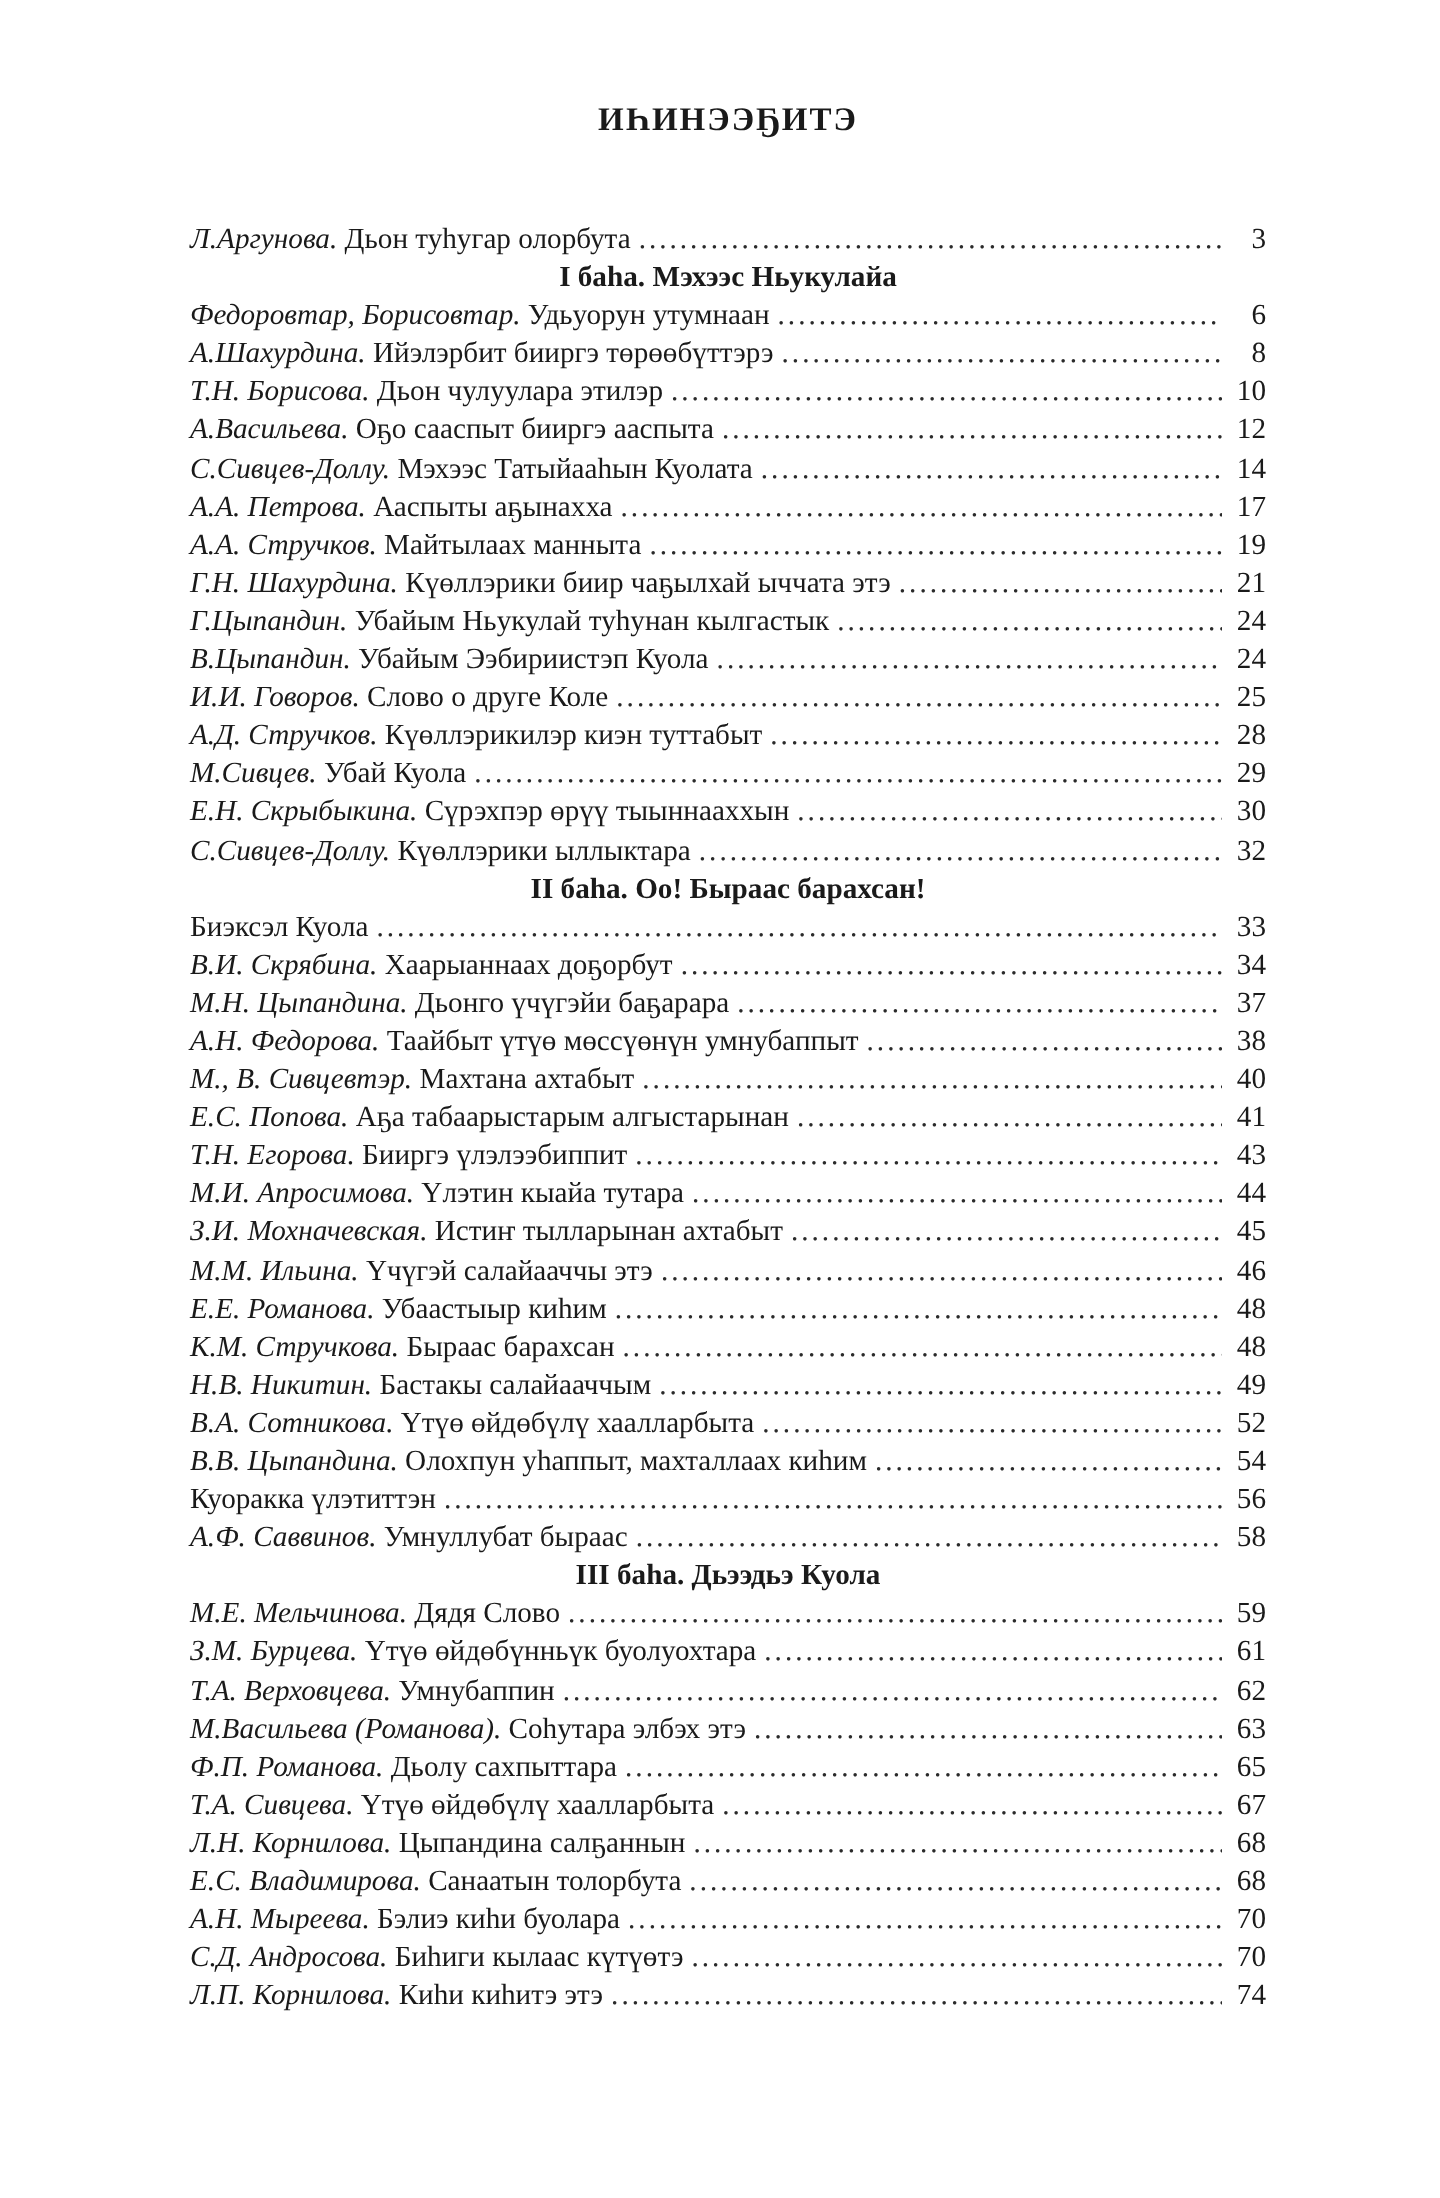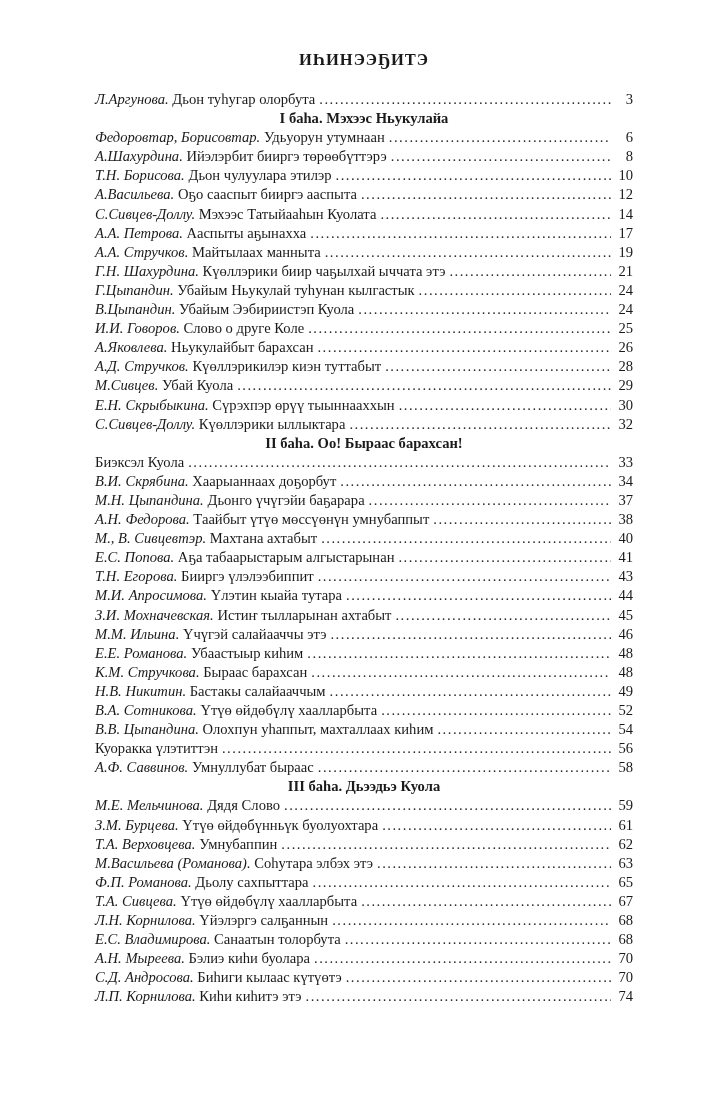--- a/index.html
+++ b/index.html
@@ -19,21 +19,21 @@
     width: 720px;
     height: 1099px;
     padding: 50px 87px 0 95px;
     background: #ffffff;
   }
   .book-title {
     text-align: center;
     font-weight: bold;
     font-size: 16.5px;
     letter-spacing: 1px;
-    margin-bottom: 20px;
+    margin-bottom: 41px;
   }
   .toc {
     font-size: 14.6px;
     line-height: 19.1px;
   }
   .row {
     display: flex;
     align-items: center;
     white-space: nowrap;
   }
@@ -138,26 +138,20 @@
         <span class="dots"></span>
         <span class="num">24</span>
       </div>
       <div class="row">
         <span class="author">И.И. Говоров. </span>
         <span class="etitle">Слово о друге Коле</span>
         <span class="dots"></span>
         <span class="num">25</span>
       </div>
       <div class="row">
-        <span class="author">А.Яковлева. </span>
-        <span class="etitle">Ньукулайбыт барахсан</span>
-        <span class="dots"></span>
-        <span class="num">26</span>
-      </div>
-      <div class="row">
         <span class="author">А.Д. Стручков. </span>
         <span class="etitle">Күөллэрикилэр киэн туттабыт</span>
         <span class="dots"></span>
         <span class="num">28</span>
       </div>
       <div class="row">
         <span class="author">М.Сивцев. </span>
         <span class="etitle">Убай Куола</span>
         <span class="dots"></span>
         <span class="num">29</span>
@@ -307,21 +301,21 @@
         <span class="num">65</span>
       </div>
       <div class="row">
         <span class="author">Т.А. Сивцева. </span>
         <span class="etitle">Үтүө өйдөбүлү хаалларбыта</span>
         <span class="dots"></span>
         <span class="num">67</span>
       </div>
       <div class="row">
         <span class="author">Л.Н. Корнилова. </span>
-        <span class="etitle">Үйэлэргэ салҕаннын</span>
+        <span class="etitle">Цыпандина салҕаннын</span>
         <span class="dots"></span>
         <span class="num">68</span>
       </div>
       <div class="row">
         <span class="author">Е.С. Владимирова. </span>
         <span class="etitle">Санаатын толорбута</span>
         <span class="dots"></span>
         <span class="num">68</span>
       </div>
       <div class="row">

